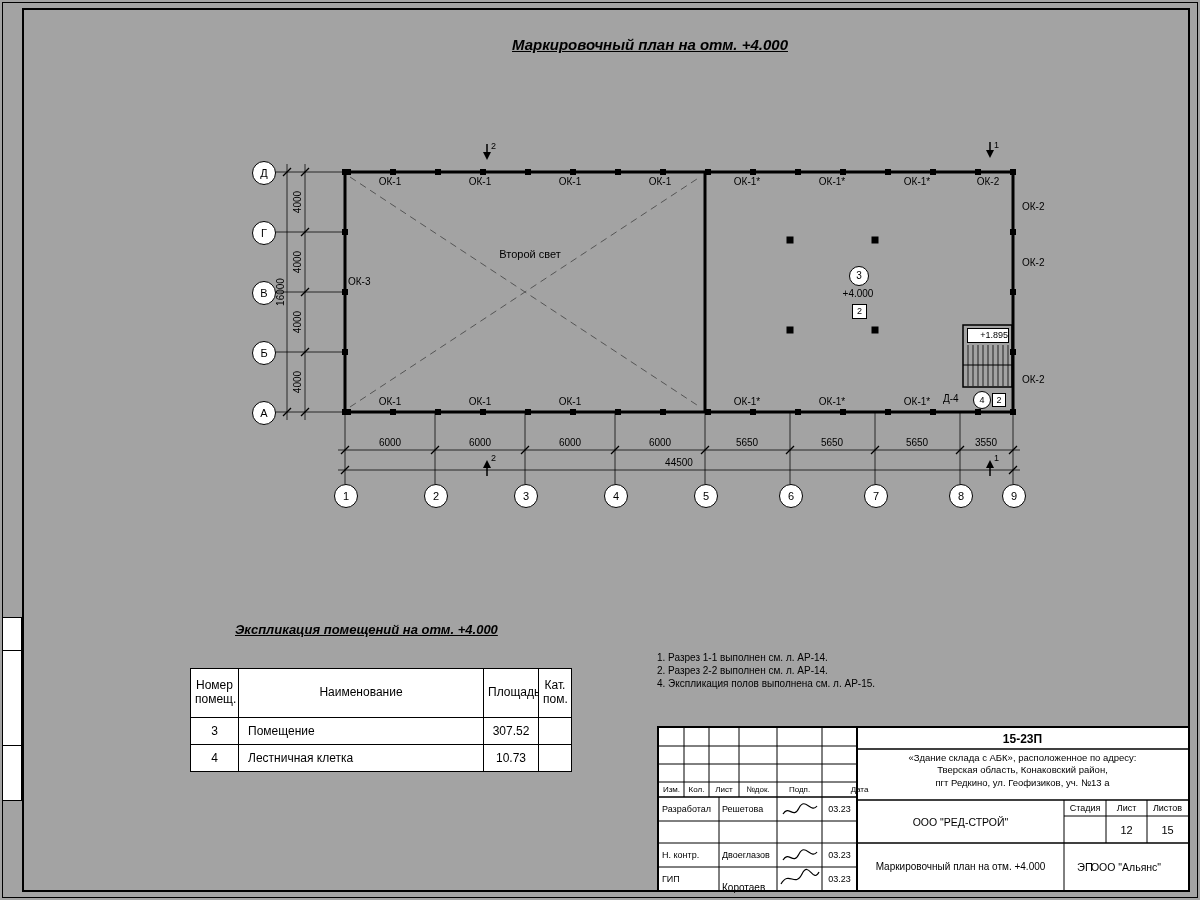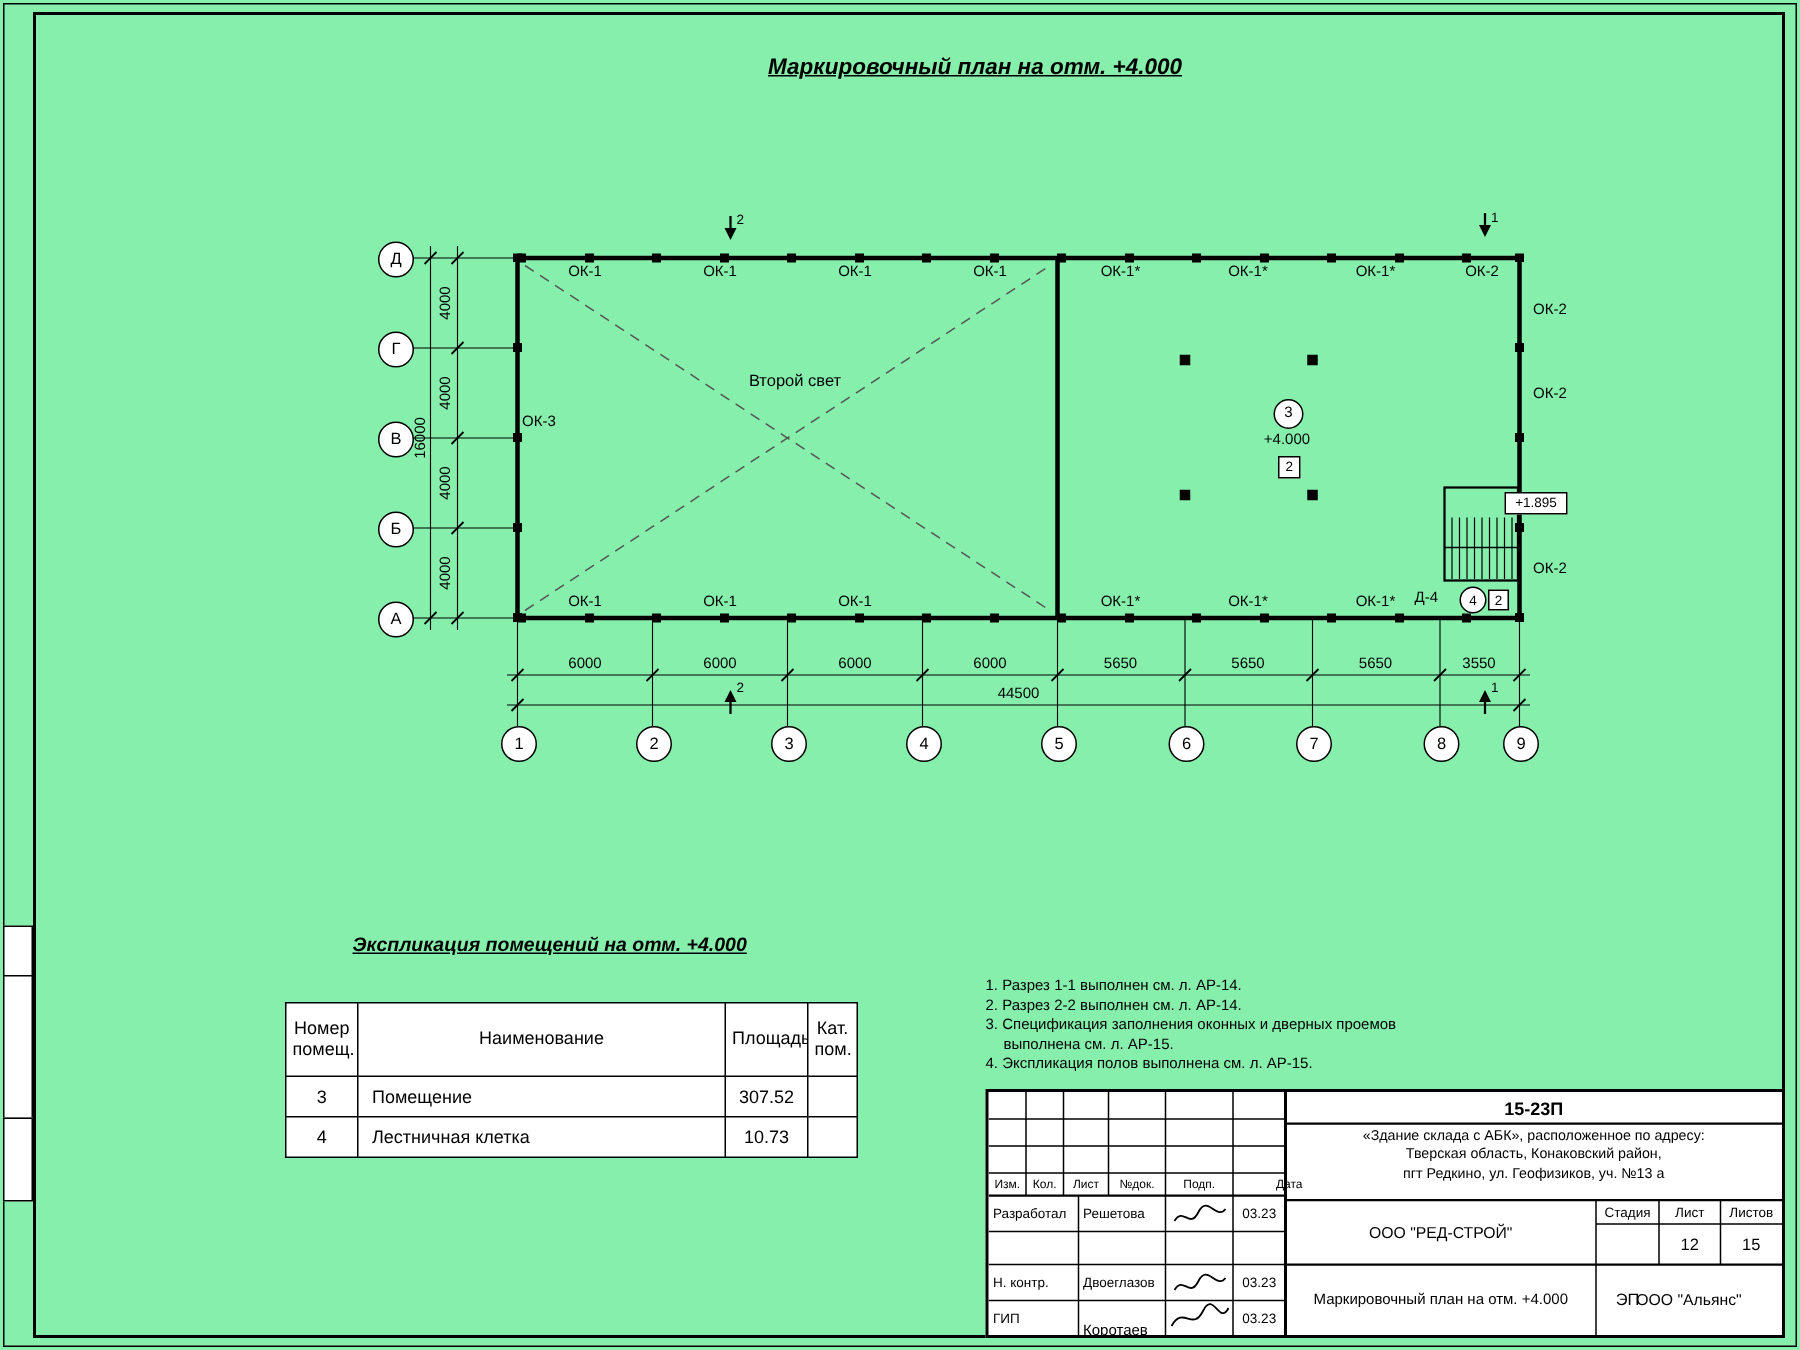--- a/index.html
+++ b/index.html
@@ -1,35 +1,35 @@
 <!DOCTYPE html>
 <html><head>
 <meta charset="utf-8">
 <style>
   html,body{margin:0;padding:0;background:#fff;}
-  .page{position:relative;width:1200px;height:900px;background:#86efac;overflow:hidden;
+  .page{position:relative;width:1200px;height:900px;background:#a3a3a3;overflow:hidden;
         font-family:"Liberation Sans",sans-serif;color:#000;}
   .outer-border{position:absolute;left:2px;top:2px;width:1194px;height:894px;border:1px solid #000;}
   .inner-frame{position:absolute;left:22px;top:8px;width:1168px;height:884px;border:2px solid #000;box-sizing:border-box;}
   .margin-box{position:absolute;left:2px;width:20px;border:1px solid #000;box-sizing:border-box;background:#fff;}
   .drawing-title{position:absolute;left:400px;top:36px;width:500px;text-align:center;
         font-size:15px;font-style:italic;font-weight:bold;text-decoration:underline;}
   .plan{position:absolute;left:240px;top:140px;width:850px;height:380px;}
   .plan svg{position:absolute;left:0;top:0;}
   .lbl{position:absolute;font-size:10px;white-space:nowrap;line-height:11px;}
   .ctr{transform:translateX(-50%);}
   .vdim{position:absolute;width:40px;height:12px;text-align:center;font-size:10px;line-height:12px;
         transform:rotate(-90deg);white-space:nowrap;}
   .axisc{position:absolute;width:22px;height:22px;border:1px solid #000;border-radius:50%;
         background:#fff;text-align:center;line-height:22px;font-size:11px;}
   .mark-circle{position:absolute;width:18px;height:18px;border:1px solid #000;border-radius:50%;
         background:#fff;text-align:center;line-height:18px;font-size:10px;}
   .mark-circle.small{width:16px;height:16px;line-height:16px;font-size:9px;}
   .catbox{position:absolute;border:1px solid #000;background:#fff;text-align:center;font-size:9px;}
-  .elevbox{position:absolute;border:1px solid #000;background:#fff;text-align:center;font-size:9px;line-height:13px;margin-left:36px;}
+  .elevbox{position:absolute;border:1px solid #000;background:#fff;text-align:right;font-size:9px;line-height:13px;}
   .sq-h{position:absolute;height:6px;background-image:repeating-linear-gradient(90deg,#000 0 6px,transparent 6px 45px);}
   .sq-v{position:absolute;width:6px;background-image:repeating-linear-gradient(180deg,#000 0 6px,transparent 6px 60px);}
   .sect-num{position:absolute;font-size:9px;line-height:10px;}
   .expl-title{position:absolute;left:235px;top:622px;font-size:13px;font-style:italic;font-weight:bold;text-decoration:underline;}
   table.expl{position:absolute;left:190px;top:668px;border-collapse:collapse;table-layout:fixed;
         width:381px;font-size:12px;background:#fff;}
   table.expl th,table.expl td{border:1px solid #000;padding:0 4px;overflow:hidden;}
   table.expl th{font-weight:normal;height:48px;text-align:center;vertical-align:middle;line-height:1.15;}
   table.expl td{height:26px;vertical-align:middle;}
   .td-c{text-align:center;}
@@ -235,21 +235,20 @@
       <td class="td-l">Лестничная клетка</td>
       <td class="td-c">10.73</td>
       <td class="td-c"></td>
     </tr>
   </tbody>
     </table>
 
   <div class="notes">
     <div class="note-line">1. Разрез 1-1 выполнен см. л. АР-14.</div>
     <div class="note-line">2. Разрез 2-2 выполнен см. л. АР-14.</div>
-    <div class="note-line">3. Спецификация заполнения оконных и дверных проемов выполнена см. л. АР-15.</div>
     <div class="note-line">4. Экспликация полов выполнена см. л. АР-15.</div>
   </div>
 
   <div class="titleblock">
     <svg width="529" height="162" viewBox="0 0 529 162" style="position:absolute;left:0;top:0;">
       <g stroke="#000" fill="none">
         <line x1="198" y1="0" x2="198" y2="162" stroke-width="2"></line>
         <line x1="25" y1="0" x2="25" y2="69" stroke-width="1"></line>
         <line x1="50" y1="0" x2="50" y2="69" stroke-width="1"></line>
         <line x1="80" y1="0" x2="80" y2="69" stroke-width="1"></line>

